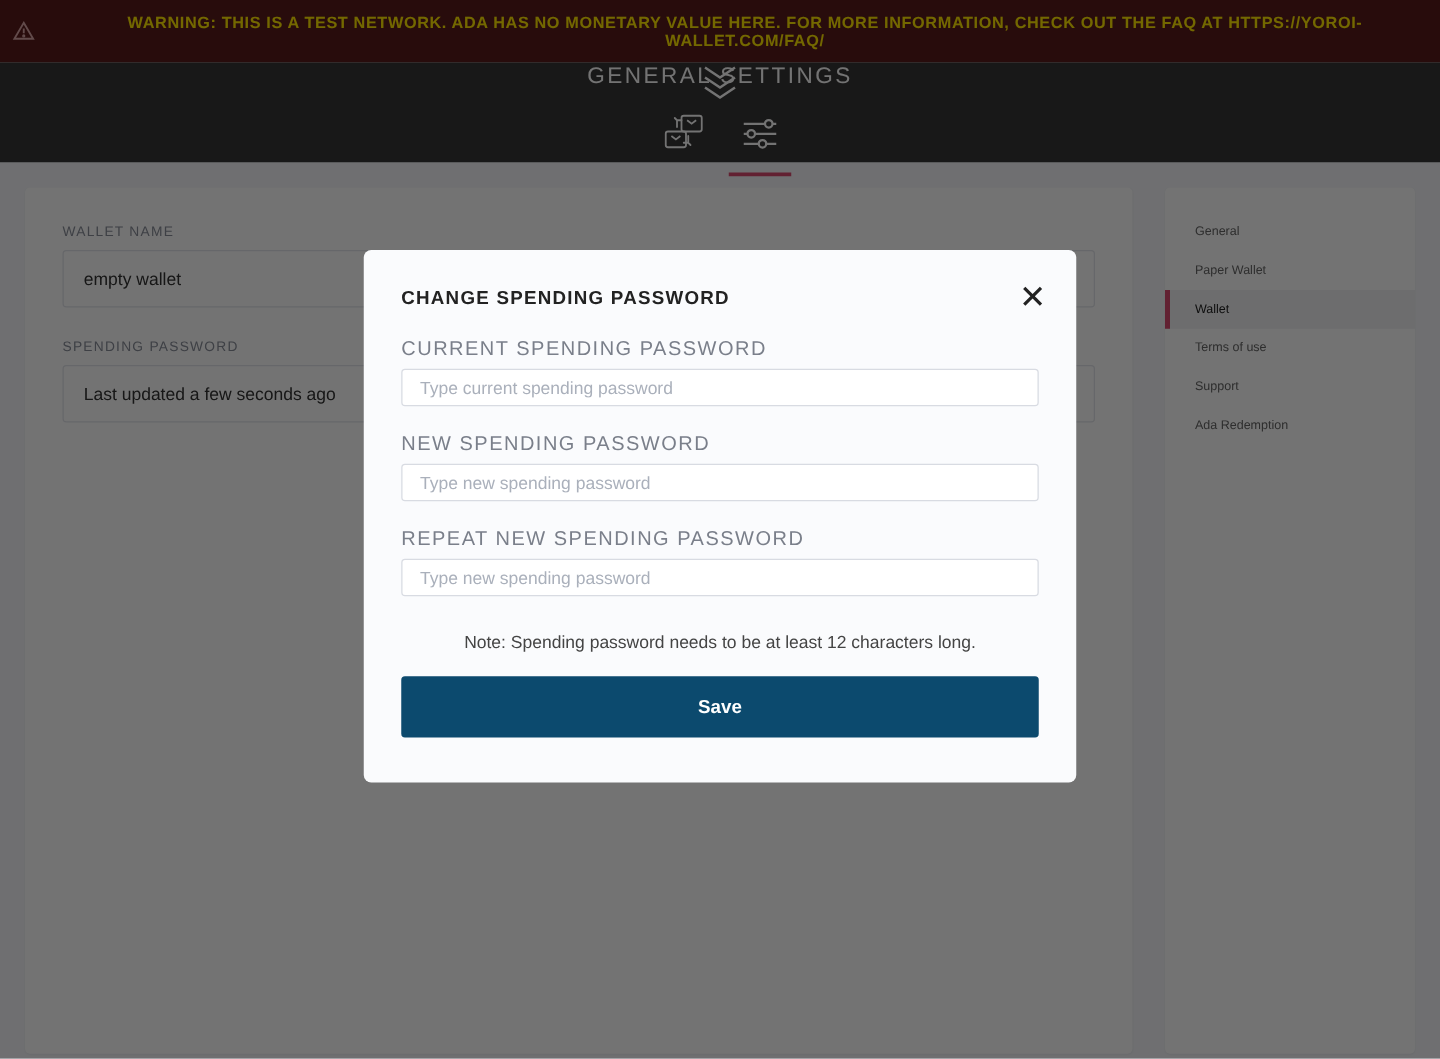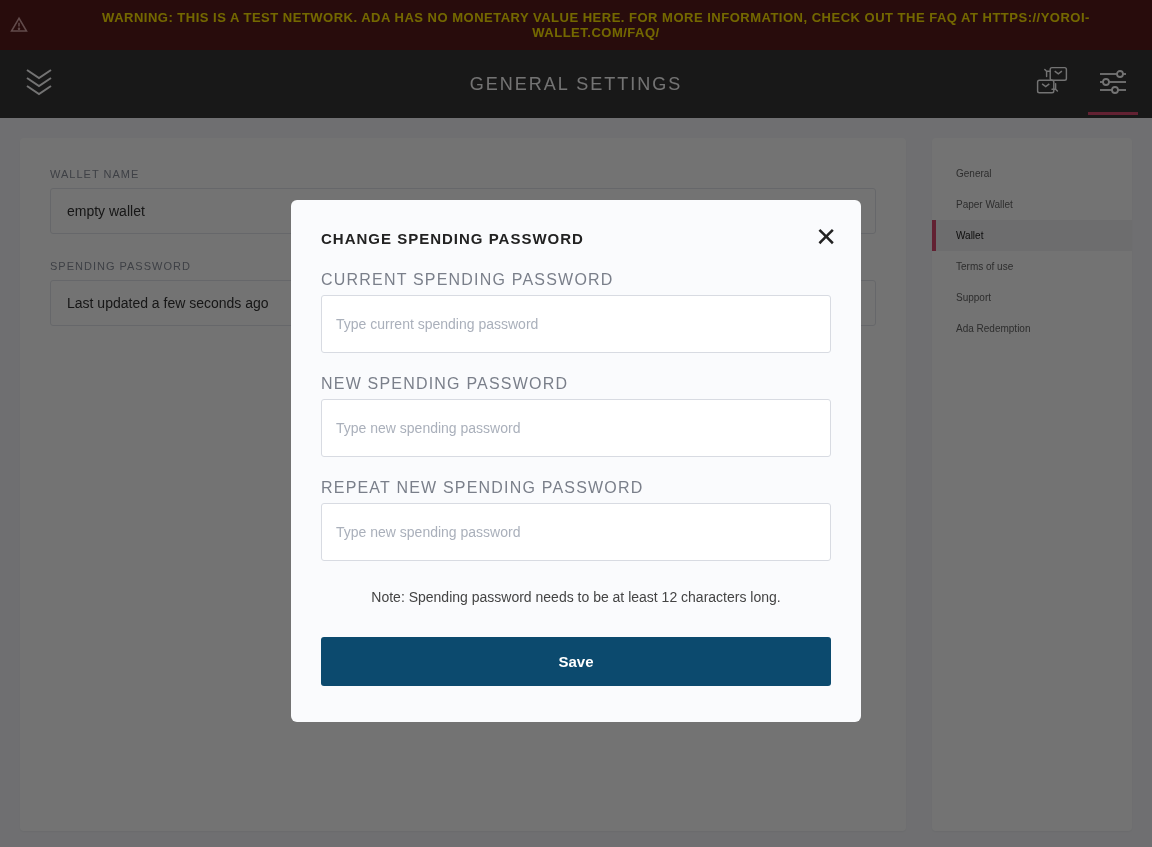--- a/index.html
+++ b/index.html
@@ -23,26 +23,27 @@
     text-align: center;
   }
   .warning-icon {
     display: inline-flex;
     align-items: center;
   }
 
   
   .topbar {
     width: 100%;
-    height: 68px;
+    height: 80px;
     background: #373636;
     display: flex;
     align-items: center;
     justify-content: space-between;
     padding: 0 24px;
+    flex-direction: column;
   }
   .topbar-left, .topbar-right {
     display: flex;
     align-items: center;
     gap: 28px;
   }
   .topbar-title {
     position: absolute;
     left: 0; right: 0;
     text-align: center;
@@ -161,32 +162,32 @@
     font-size: 16px;
     letter-spacing: 1.2px;
     color: #7a7f8a;
     margin-bottom: 6px;
   }
   .modal-input {
     width: 100%;
     border: 1px solid #d8dbe2;
     border-radius: 3px;
     background: #fff;
-    padding: 20px 14px;
+    padding: 6px 14px;
     font-size: 14px;
     color: #333;
     outline: none;
     margin-bottom: 22px;
   }
   .modal-input::placeholder { color: #aab0bb; }
   .modal-note {
     text-align: center;
     font-size: 14px;
     color: #444;
-    margin: 6px 0 32px 0;
+    margin: 6px 0 20px 0;
   }
   .modal-save-btn {
     width: 100%;
     background: #0c4a6e;
     color: #fff;
     border: none;
     border-radius: 3px;
     padding: 16px;
     font-size: 15px;
     font-weight: 600;

